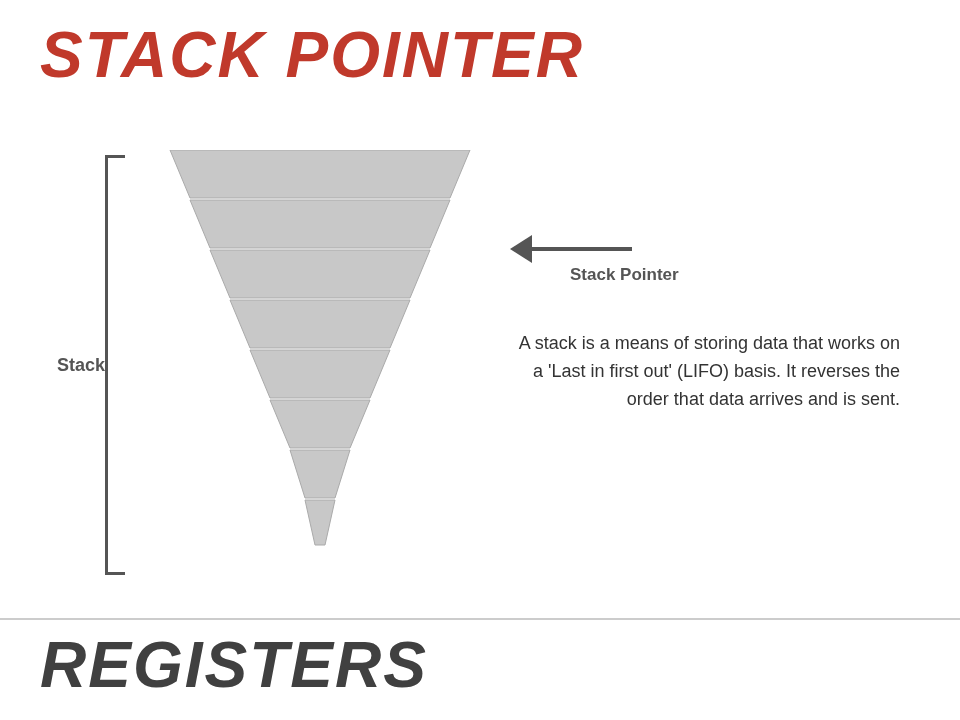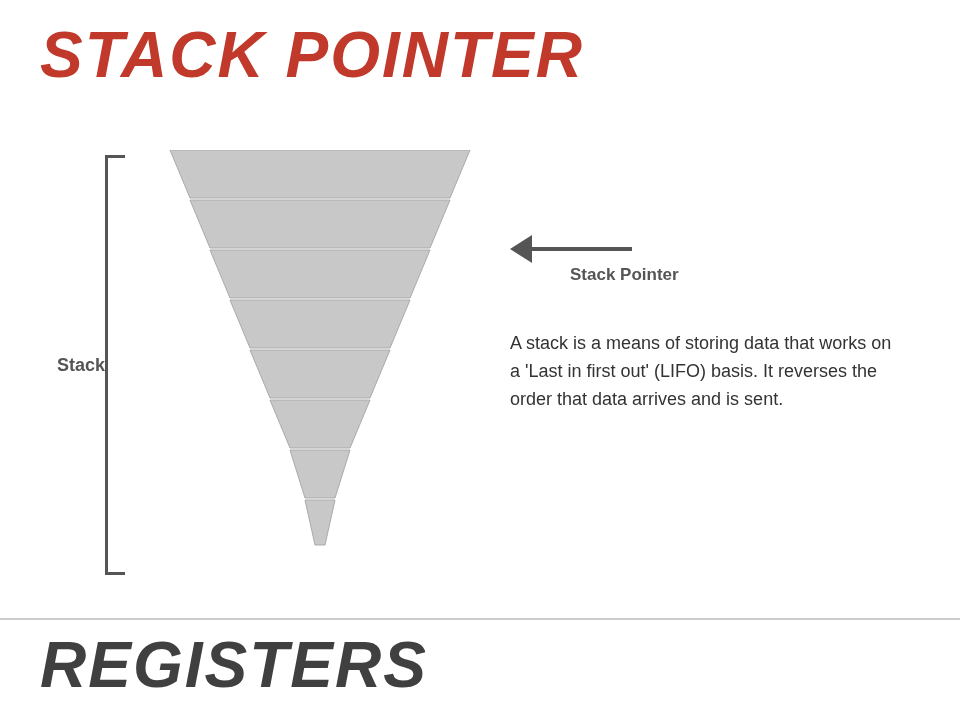--- a/index.html
+++ b/index.html
@@ -108,20 +108,21 @@
     }
 
     .description-text {
       position: absolute;
       top: 330px;
       left: 510px;
       width: 390px;
       font-size: 18px;
       color: #333;
       line-height: 1.55;
+      text-align: right;
     }
   </style>
 </head>
 <body>
 
 <div class="page-title">STACK POINTER</div>
 
 <div class="stack-bracket"></div>
 
 <div class="stack-label">Stack</div>

